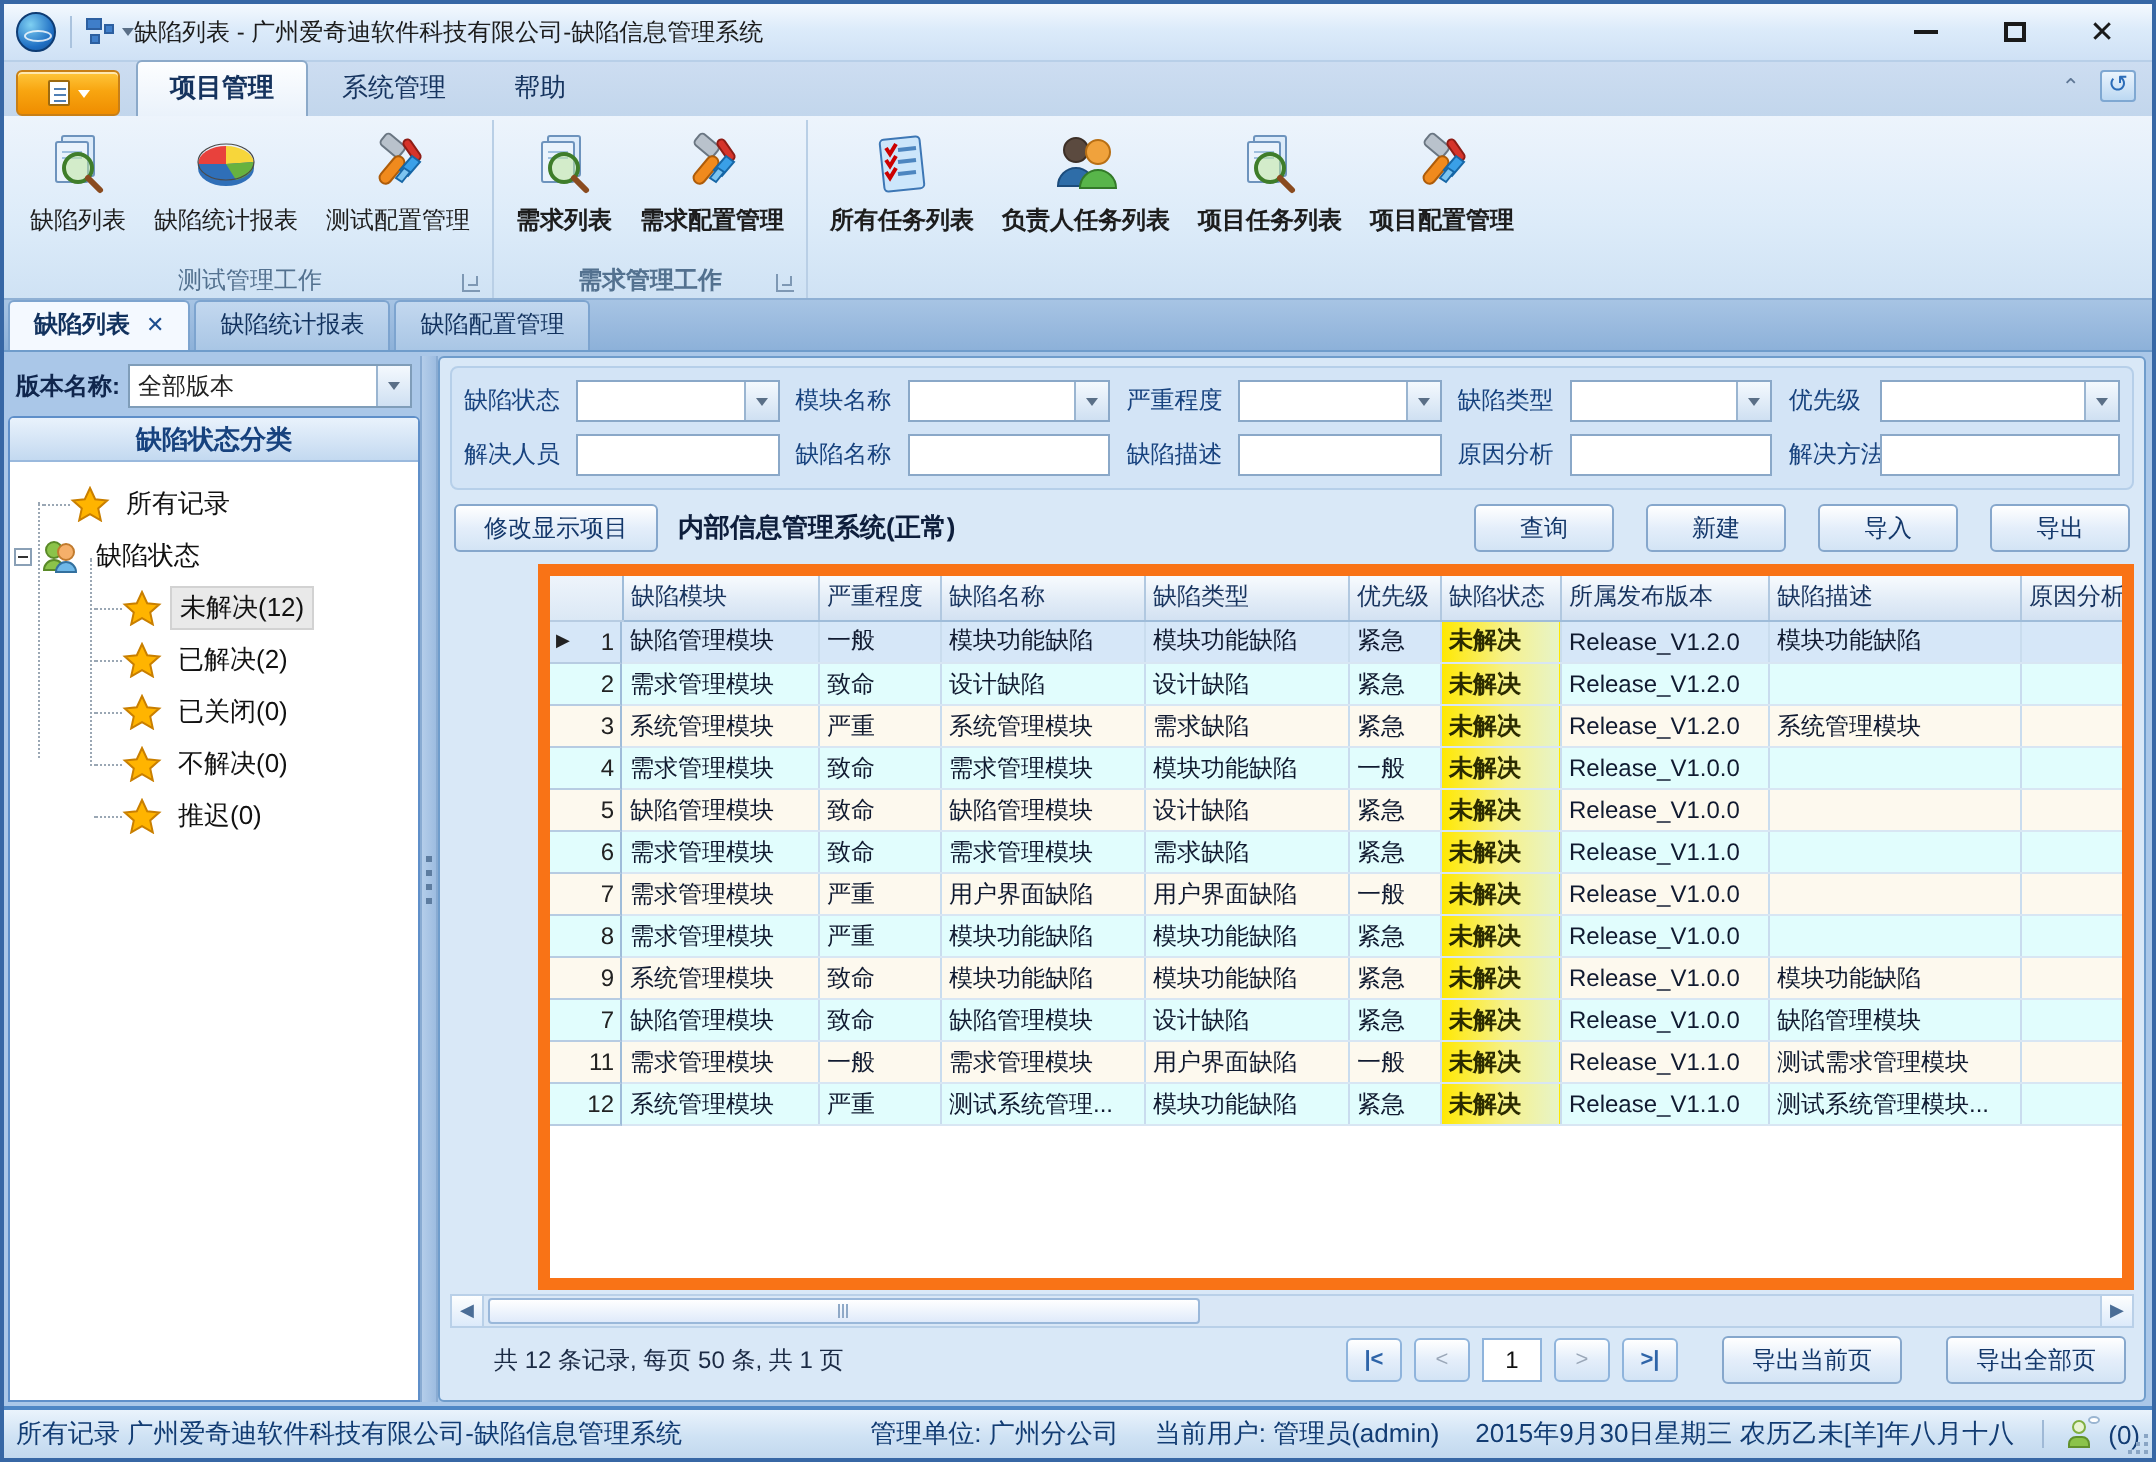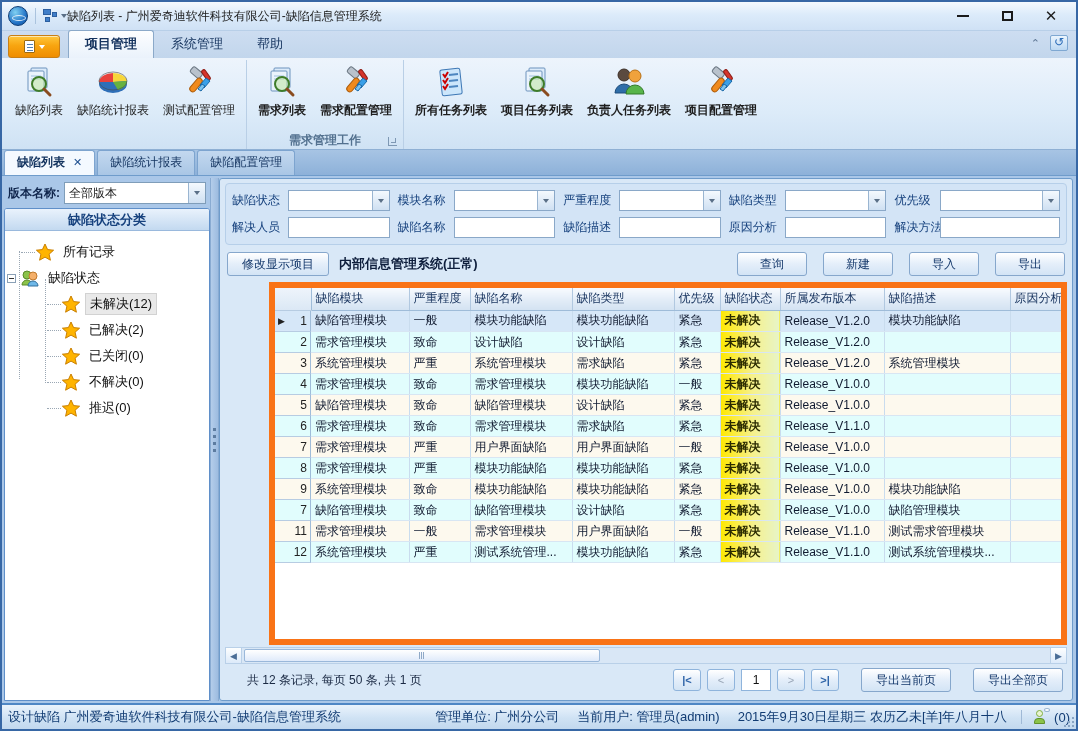--- a/index.html
+++ b/index.html
@@ -215,20 +215,24 @@
           <svg viewBox="0 0 34 34">
               <rect x="8" y="4" width="12" height="7" rx="2" fill="#b9c2cc" stroke="#6a7682" transform="rotate(40 14 8)"></rect>
               <rect x="11" y="12" width="6" height="16" rx="3" fill="#f08a1d" stroke="#ad5c0a" transform="rotate(40 14 20)"></rect>
               <rect x="22" y="4" width="4" height="12" rx="2" fill="#d6342b" stroke="#8e1d16" transform="rotate(-35 24 10)"></rect>
               <path d="M18 20 l6 -7 4 3 -6 7 z" fill="#3aa0e8" stroke="#1767a6"></path>
               <path d="M16 24 l4 -5 3 2 -4 5 z" fill="#7cc4f0" stroke="#1767a6"></path>
             </svg>
           <span class="rlabel">测试配置管理</span>
         </div>
       </div>
+      <div class="rcaption">
+          <span>测试管理工作</span>
+          <span class="launcher"></span>
+        </div>
     </div>
 
     <div class="rgroup">
       <div class="ritems">
         <div class="ritem">
           <svg viewBox="0 0 34 34">
               <rect x="9" y="3" width="16" height="20" rx="1" fill="#dcebfa" stroke="#6d93bd"></rect>
               <rect x="6" y="6" width="16" height="20" rx="1" fill="#eaf3fc" stroke="#6d93bd"></rect>
               <line x1="9" y1="11" x2="19" y2="11" stroke="#9fc0de"></line>
               <line x1="9" y1="14" x2="19" y2="14" stroke="#9fc0de"></line>
@@ -263,37 +267,37 @@
               <line x1="15" y1="16" x2="24" y2="15" stroke="#4d86c0" stroke-width="2"></line>
               <line x1="15" y1="22" x2="24" y2="21" stroke="#4d86c0" stroke-width="2"></line>
               <path d="M9 9 l2 3 3 -5" fill="none" stroke="#c00" stroke-width="2"></path>
               <path d="M9 15 l2 3 3 -5" fill="none" stroke="#c00" stroke-width="2"></path>
               <path d="M9 21 l2 3 3 -5" fill="none" stroke="#c00" stroke-width="2"></path>
             </svg>
           <span class="rlabel">所有任务列表</span>
         </div>
         <div class="ritem">
           <svg viewBox="0 0 34 34">
+              <circle cx="12" cy="10" r="6" fill="#5b4a3f" stroke="#3c2f27"></circle>
+              <path d="M3 28 a9 9 0 0 1 18 0 z" fill="#2e6da8" stroke="#1c4c7c"></path>
+              <circle cx="23" cy="11" r="6" fill="#f0a23c" stroke="#b86f14"></circle>
+              <path d="M14 29 a9 9 0 0 1 18 0 z" fill="#58b54a" stroke="#337a29"></path>
+            </svg>
+          <span class="rlabel">负责人任务列表</span>
+        </div>
+        <div class="ritem">
+          <svg viewBox="0 0 34 34">
               <rect x="9" y="3" width="16" height="20" rx="1" fill="#dcebfa" stroke="#6d93bd"></rect>
               <rect x="6" y="6" width="16" height="20" rx="1" fill="#eaf3fc" stroke="#6d93bd"></rect>
               <line x1="9" y1="11" x2="19" y2="11" stroke="#9fc0de"></line>
               <line x1="9" y1="14" x2="19" y2="14" stroke="#9fc0de"></line>
               <circle cx="17" cy="19" r="7" fill="#bfe6a0" fill-opacity=".55" stroke="#3f7d2a" stroke-width="2"></circle>
               <line x1="22" y1="24" x2="28" y2="30" stroke="#8a4b1f" stroke-width="3" stroke-linecap="round"></line>
             </svg>
           <span class="rlabel">项目任务列表</span>
-        </div>
-        <div class="ritem">
-          <svg viewBox="0 0 34 34">
-              <circle cx="12" cy="10" r="6" fill="#5b4a3f" stroke="#3c2f27"></circle>
-              <path d="M3 28 a9 9 0 0 1 18 0 z" fill="#2e6da8" stroke="#1c4c7c"></path>
-              <circle cx="23" cy="11" r="6" fill="#f0a23c" stroke="#b86f14"></circle>
-              <path d="M14 29 a9 9 0 0 1 18 0 z" fill="#58b54a" stroke="#337a29"></path>
-            </svg>
-          <span class="rlabel">负责人任务列表</span>
         </div>
         <div class="ritem">
           <svg viewBox="0 0 34 34">
               <rect x="8" y="4" width="12" height="7" rx="2" fill="#b9c2cc" stroke="#6a7682" transform="rotate(40 14 8)"></rect>
               <rect x="11" y="12" width="6" height="16" rx="3" fill="#f08a1d" stroke="#ad5c0a" transform="rotate(40 14 20)"></rect>
               <rect x="22" y="4" width="4" height="12" rx="2" fill="#d6342b" stroke="#8e1d16" transform="rotate(-35 24 10)"></rect>
               <path d="M18 20 l6 -7 4 3 -6 7 z" fill="#3aa0e8" stroke="#1767a6"></path>
               <path d="M16 24 l4 -5 3 2 -4 5 z" fill="#7cc4f0" stroke="#1767a6"></path>
             </svg>
           <span class="rlabel">项目配置管理</span>
@@ -733,21 +737,21 @@
         <span class="pg-input">1</span>
         <span class="pg-btn dis">&gt;</span>
         <span class="pg-btn">&gt;|</span>
         <div class="btn">导出当前页</div>
         <div class="btn">导出全部页</div>
       </div>
     </div>
   </div>
 
   <div class="statusbar">
-    <span class="sb-left">设计缺陷 广州爱奇迪软件科技有限公司-缺陷信息管理系统</span>
+    <span class="sb-left">所有记录 广州爱奇迪软件科技有限公司-缺陷信息管理系统</span>
     <span class="sb-item">管理单位: 广州分公司</span>
     <span class="sb-item">当前用户: 管理员(admin)</span>
     <span class="sb-item">2015年9月30日星期三 农历乙未[羊]年八月十八</span>
     <span class="sb-sep"></span>
     <span class="sb-user-ic">
         <i></i>
         <b></b>
         <u></u>
       </span>
     <span class="sb-count">(0)</span>

